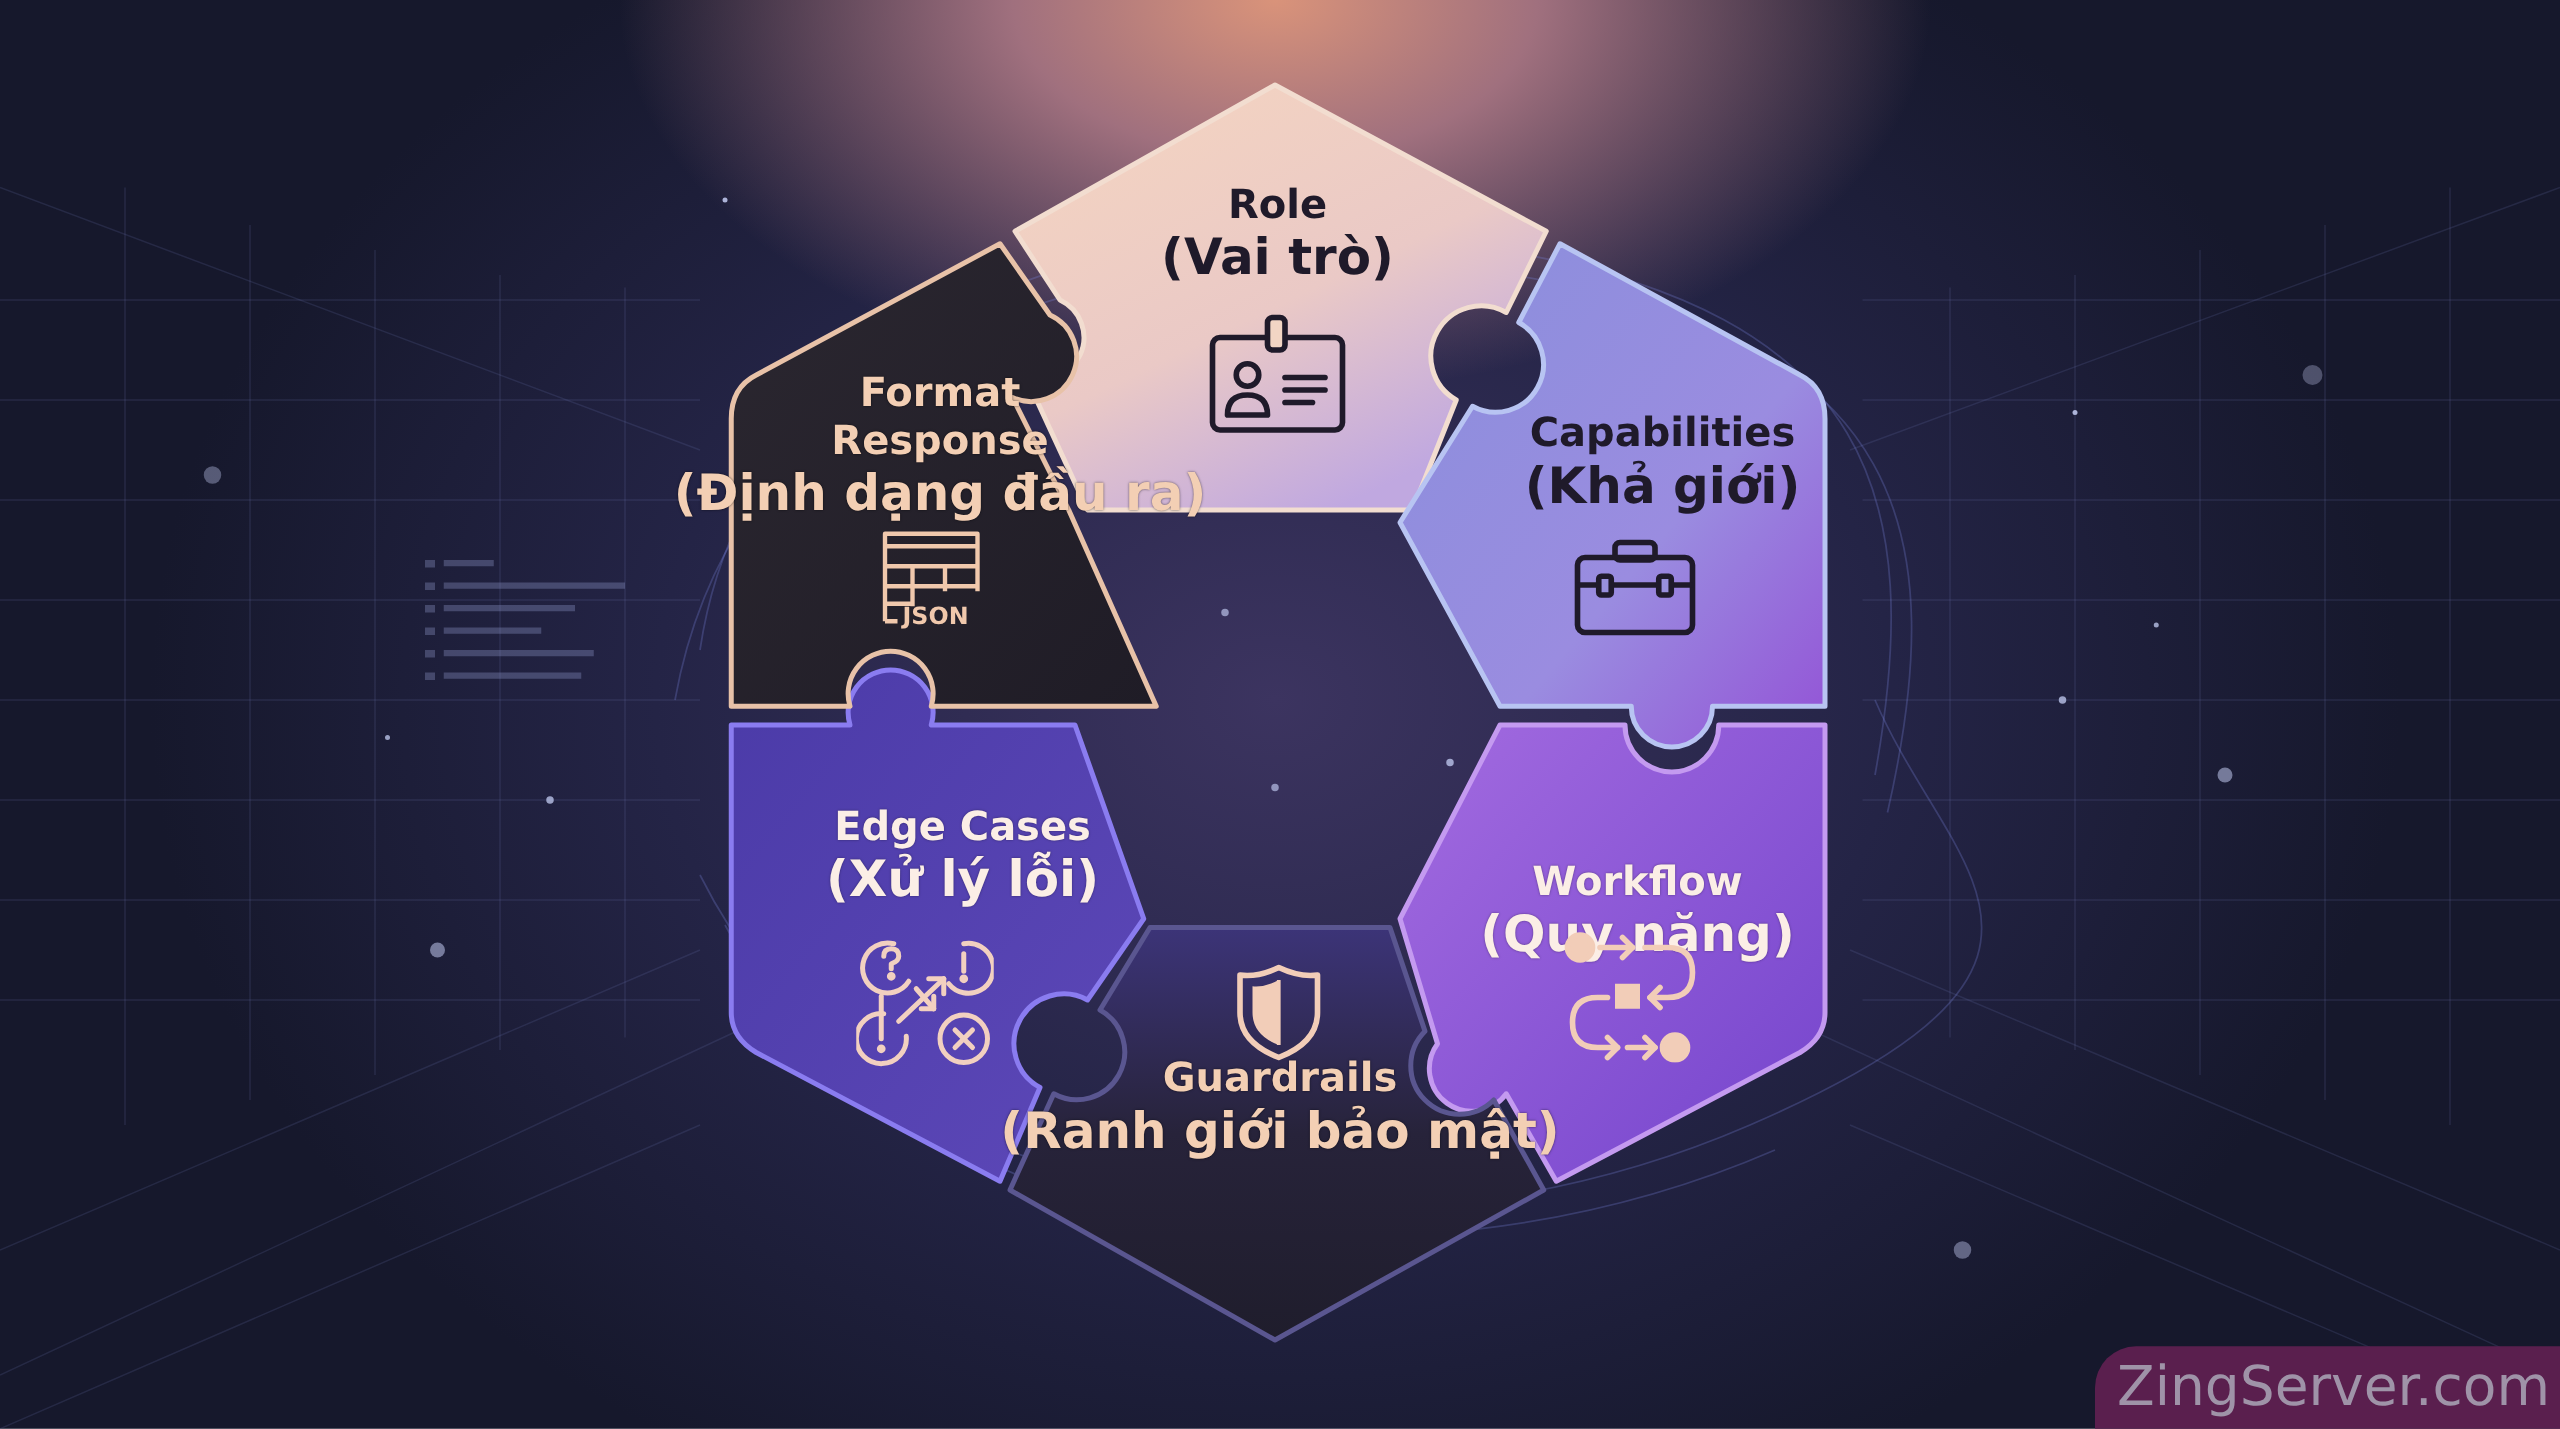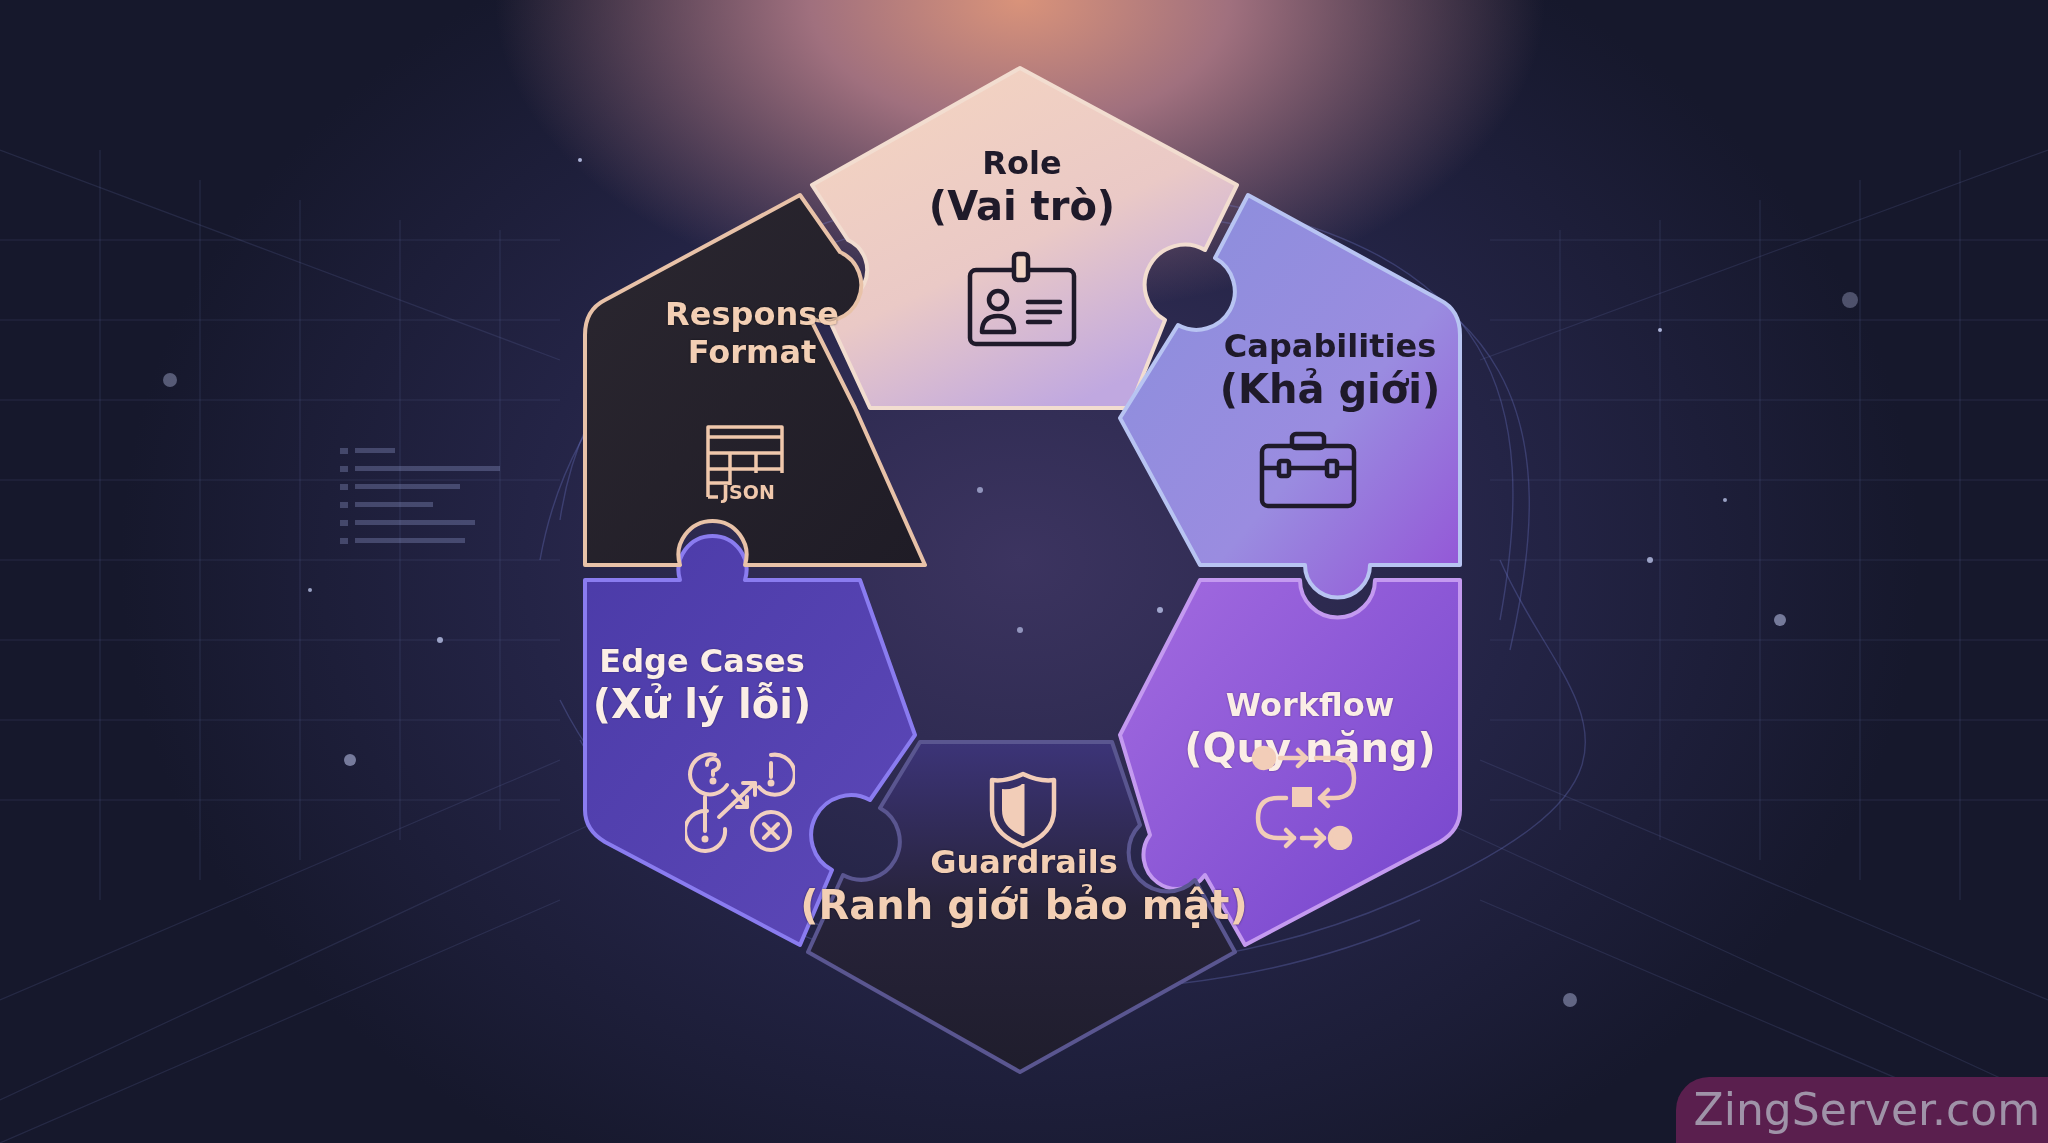--- a/index.html
+++ b/index.html
@@ -166,27 +166,28 @@
   <span class="sub">(Khả giới)</span>
 </div>
 <div class="label light-text" style="left:1310px; top:643px;margin-top:44px;">
   <span class="title">Workflow</span>
   <span class="sub">(Quy năng)</span>
 </div>
 <div class="label peach-text" style="left:1024px; top:844px;">
   <span class="title">Guardrails</span>
   <span class="sub">(Ranh giới bảo mật)</span>
 </div>
-<div class="label light-text" style="left:702px; top:643px;">
+<div class="label light-text" style="left:770px; top:643px;">
   <span class="title">Edge Cases</span>
   <span class="sub">(Xử lý lỗi)</span>
 </div>
 <div class="label peach-text" style="left:752px; top:296px;">
+  <span class="title">Format</span>
   <span class="title">Response</span>
-  <span class="title">Format</span>
+  <span class="sub">(Định dạng đầu ra)</span>
 </div>
 
 <svg class="icon" style="left:962px; top:250px;" width="120" height="100" viewBox="0 0 120 100">
   <g fill="none" stroke="#1f1a2a" stroke-width="4.5" stroke-linecap="round" stroke-linejoin="round">
     <rect x="8" y="20" width="104" height="74" rx="6"></rect>
     <rect x="52" y="4" width="14" height="26" rx="4" fill="#f2d5c4"></rect>
     <circle cx="36" cy="50" r="9"></circle>
     <path d="M20 82 Q20 66 36 66 Q52 66 52 82 Z"></path>
     <line x1="66" y1="52" x2="98" y2="52"></line>
       <line x1="66" y1="62" x2="98" y2="62"></line>

